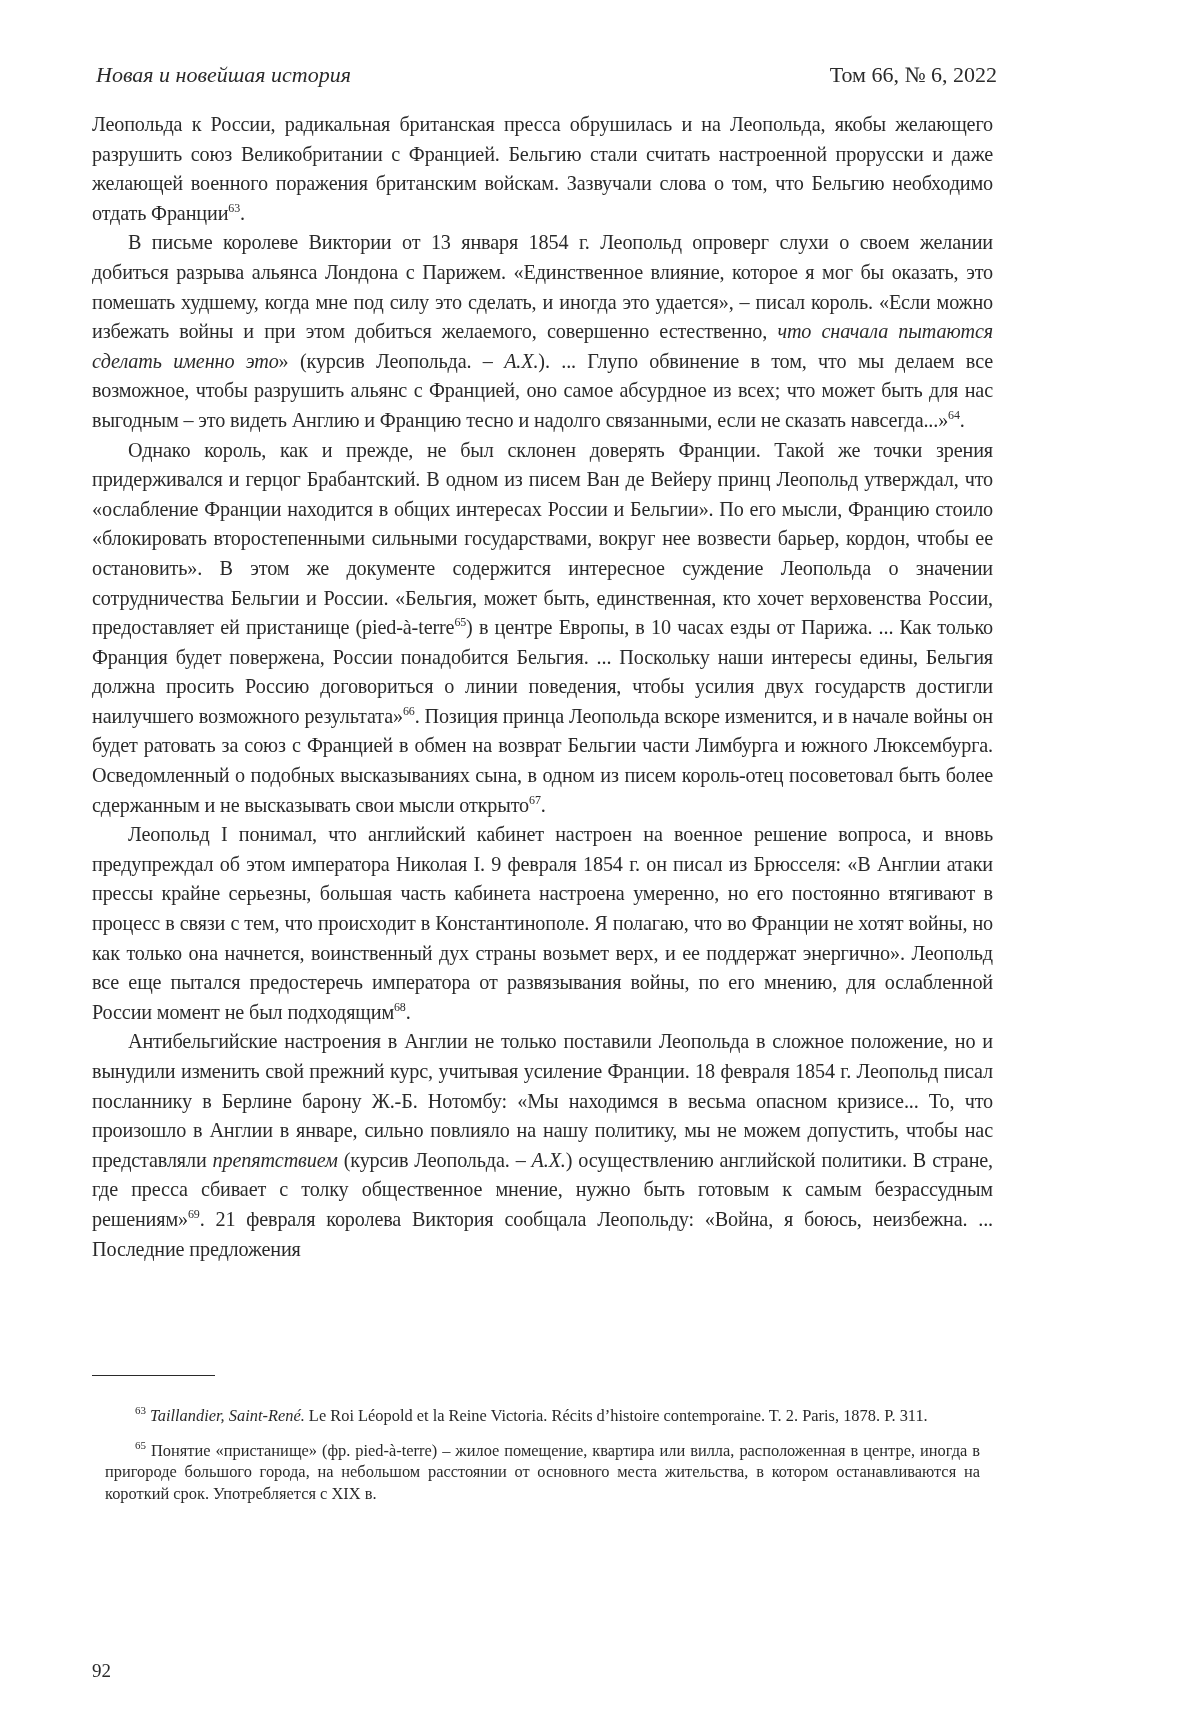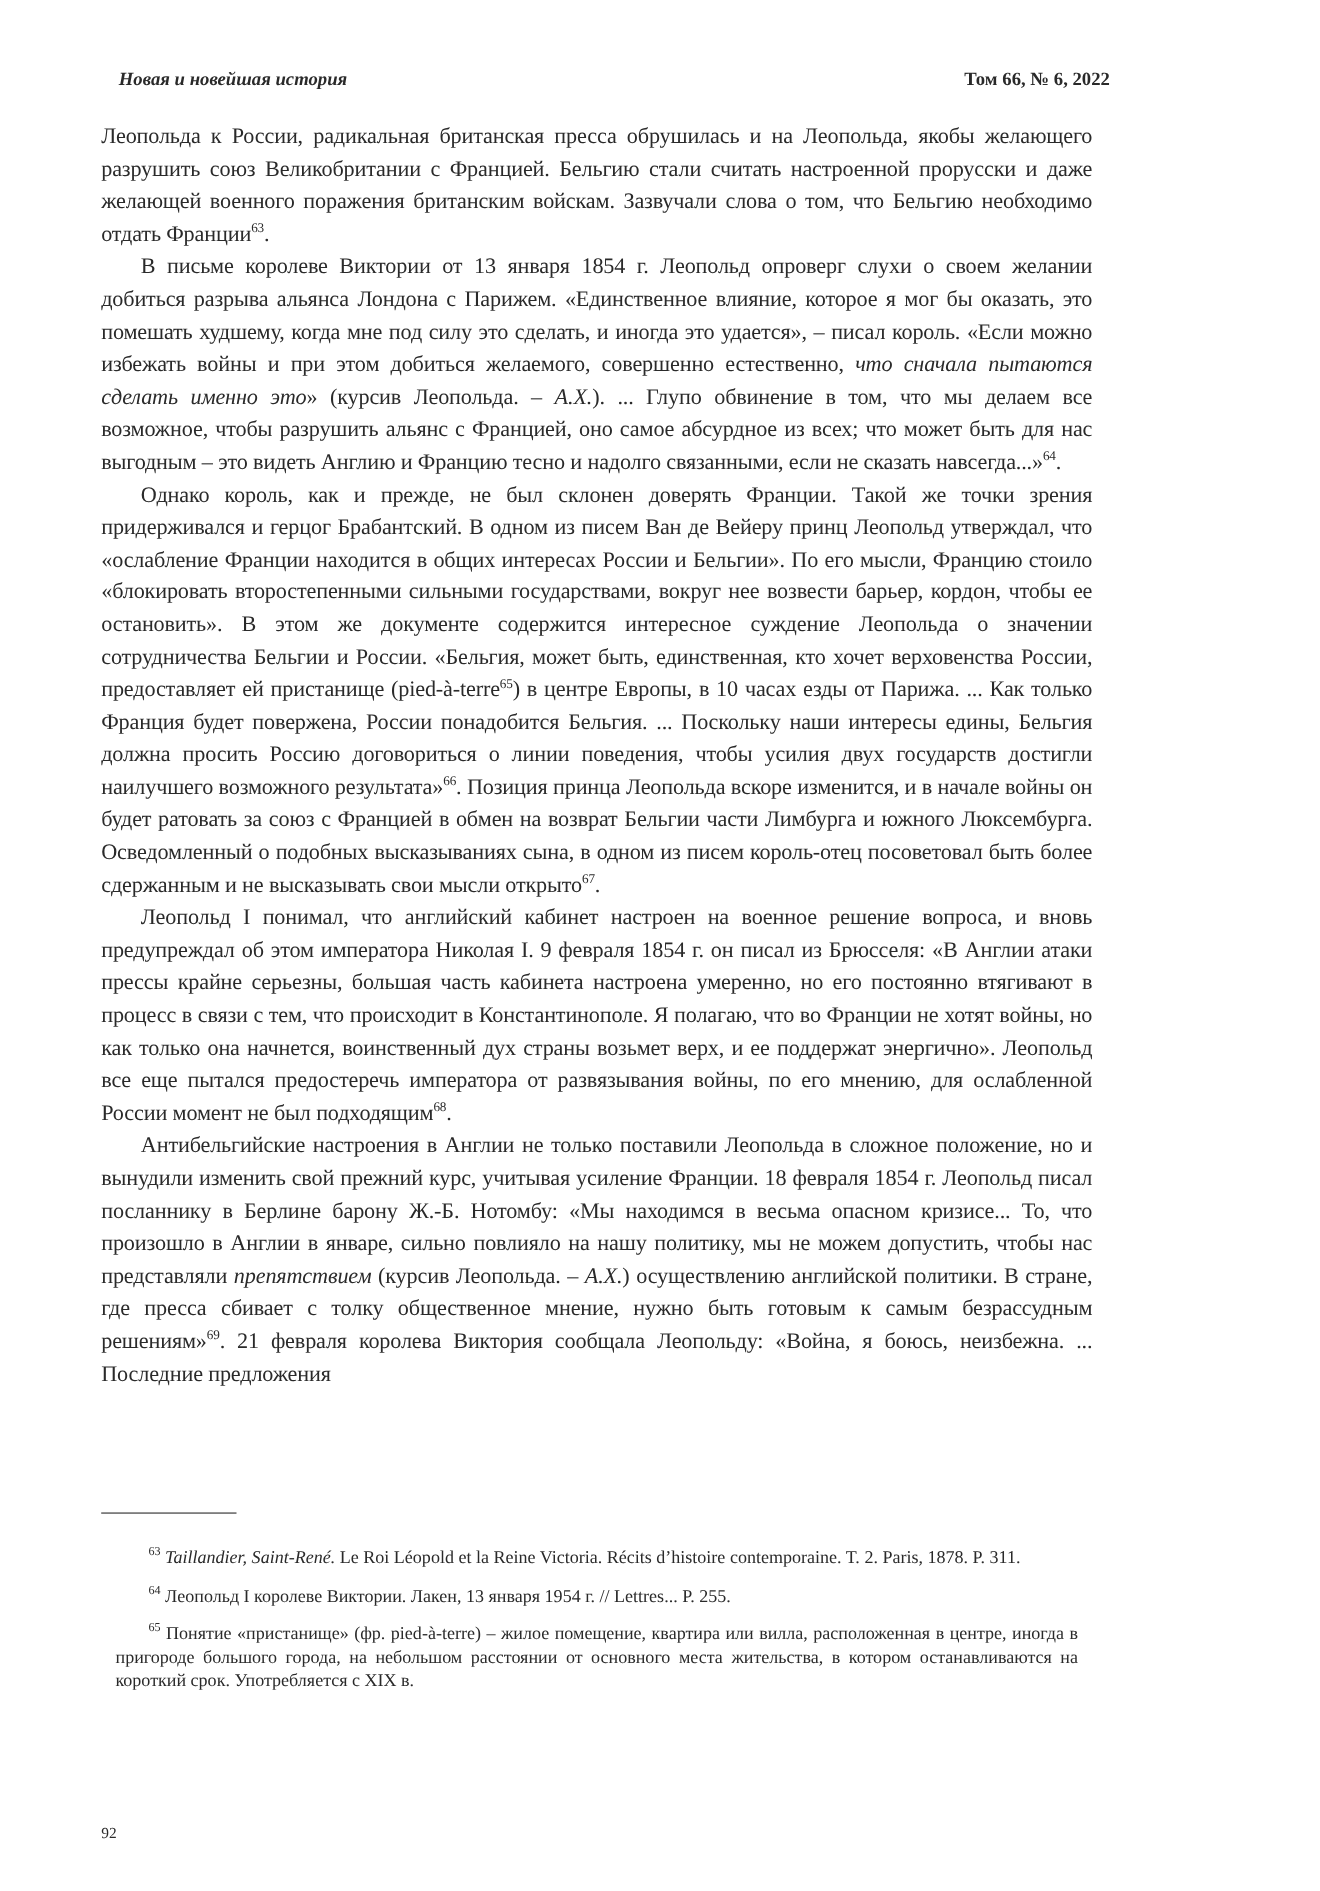--- a/index.html
+++ b/index.html
@@ -1,29 +1,29 @@
 <!DOCTYPE html>
 <html><head>
 <meta charset="utf-8">
 <style>
   html, body { margin: 0; padding: 0; background: #ffffff; }
   body { width: 1200px; height: 1719px; position: relative; overflow: hidden; color: #2a2a2a; font-family: "Liberation Serif", "DejaVu Serif", serif; }
   .page { position: absolute; left: 92px; top: 0; width: 901px; }
-  .running-head { position: absolute; top: 62px; left: 16px; width: 901px; height: 26px; font-size: 17px; font-weight: bold; }
+  .running-head { position: absolute; top: 62px; left: 4px; width: 901px; height: 26px; font-size: 22px; }
   .rh-left { position: absolute; left: 0; top: 0; font-style: italic; }
   .rh-right { position: absolute; right: 0; top: 0; }
   .body-text { position: absolute; top: 110px; left: 0; width: 901px; font-size: 20.2px; line-height: 29.6px; text-align: justify; letter-spacing: -0.15px; }
   .body-text p { margin: 0; text-indent: 0; }
   .body-text p.indent { text-indent: 36px; }
   sup { font-size: 12px; line-height: 0; vertical-align: 8px; }
   .rule { position: absolute; top: 1375px; left: 0; width: 123px; height: 0; border-top: 1.5px solid #2a2a2a; }
   .footnotes { position: absolute; top: 1392px; left: 0; width: 901px; font-size: 16.4px; line-height: 21.6px; text-align: justify; }
   .footnotes p { margin: 13px; text-indent: 30px; }
   .footnotes sup { font-size: 11px; vertical-align: 7px; }
-  .page-number { position: absolute; top: 1660px; left: 0; font-size: 14px; }
+  .page-number { position: absolute; top: 1660px; left: 0; font-size: 19px; }
   i, em { font-style: italic; }
 </style>
 </head>
 <body>
 
 <div class="page">
 
   <div class="running-head">
     <span class="rh-left">Новая и новейшая история</span>
     <span class="rh-right">Том 66, № 6, 2022</span>
@@ -38,18 +38,17 @@
 
     <p class="indent"><span>Леопольд I понимал, что английский кабинет настроен на военное решение вопроса, и вновь предупреждал об этом императора Николая I. 9 февраля 1854 г. он писал из Брюсселя: «В Англии атаки прессы крайне серьезны, большая часть кабинета настроена умеренно, но его постоянно втягивают в процесс в связи с тем, что происходит в Константинополе. Я полагаю, что во Франции не хотят войны, но как только она начнется, воинственный дух страны возьмет верх, и ее поддержат энергично». Леопольд все еще пытался предостеречь императора от развязывания войны, по его мнению, для ослабленной России момент не был подходящим</span><sup>68</sup><span>.</span></p>
 
     <p class="indent"><span>Антибельгийские настроения в Англии не только поставили Леопольда в сложное положение, но и вынудили изменить свой прежний курс, учитывая усиление Франции. 18 февраля 1854 г. Леопольд писал посланнику в Берлине барону Ж.-Б. Нотомбу: «Мы находимся в весьма опасном кризисе... То, что произошло в Англии в январе, сильно повлияло на нашу политику, мы не можем допустить, чтобы нас представляли </span><i>препятствием</i><span> (курсив Леопольда. – </span><i>А.Х.</i><span>) осуществлению английской политики. В стране, где пресса сбивает с толку общественное мнение, нужно быть готовым к самым безрассудным решениям»</span><sup>69</sup><span>. 21 февраля королева Виктория сообщала Леопольду: «Война, я боюсь, неизбежна. ... Последние предложения</span></p>
   </div>
 
   <div class="rule"></div>
 
   <div class="footnotes">
     <p><sup>63</sup> <i>Taillandier, Saint-René.</i><span> Le Roi Léopold et la Reine Victoria. Récits d’histoire contemporaine. T. 2. Paris, 1878. P. 311.</span></p>
-    <p><sup>64</sup> <span>Леопольд I королеве Виктории. Лакен, 13 января 1954 г. // Lettres... P. 255.</span></p>
     <p><sup>65</sup><span> Понятие «пристанище» (фр. pied-à-terre) – жилое помещение, квартира или вилла, расположенная в центре, иногда в пригороде большого города, на небольшом расстоянии от основного места жительства, в котором останавливаются на короткий срок. Употребляется с XIX в.</span></p>
   </div>
 
   <div class="page-number">92</div>
 </div>
 
 </body></html>

